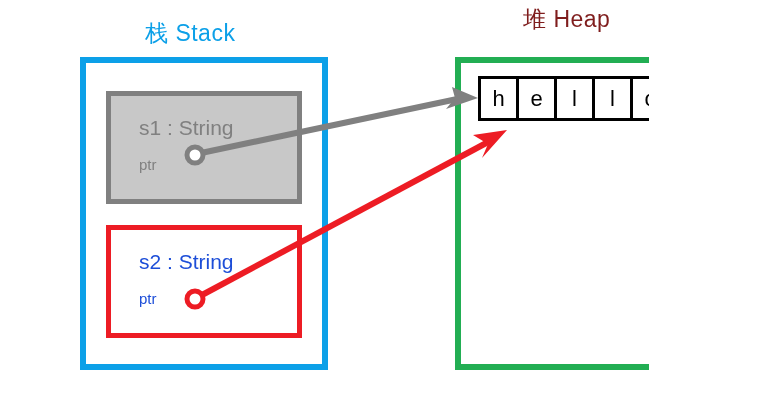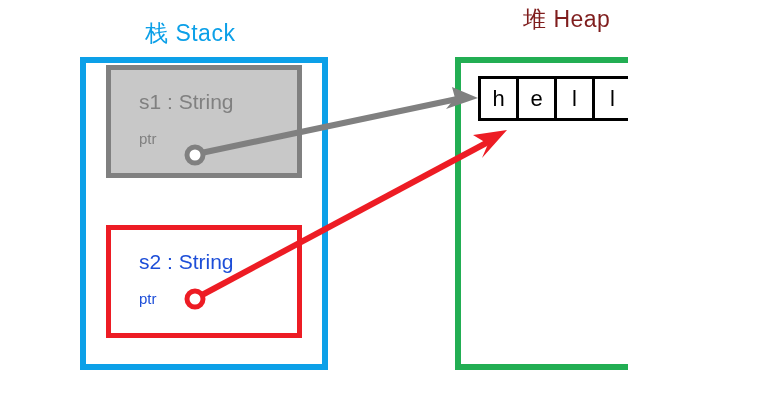--- a/index.html
+++ b/index.html
@@ -7,20 +7,21 @@
     padding: 0;
     background: #ffffff;
   }
   #canvas {
     position: relative;
     width: 628px;
     height: 420px;
     background: #ffffff;
     font-family: "Liberation Sans", "DejaVu Sans", sans-serif;
     overflow: hidden;
+    padding-left: 21px;
   }
 
   
   .section-title {
     position: absolute;
     font-size: 23px;
     font-weight: 400;
     white-space: nowrap;
     letter-spacing: 0.5px;
   }
@@ -134,21 +135,21 @@
 <body>
 
 <div id="canvas">
 
   <div class="section-title" id="stack-title">栈 Stack</div>
 
   <div class="section-title" id="heap-title">堆 Heap</div>
 
   <div class="region-box" id="stack-region">
 
-    <div class="var-frame" id="s1-frame" style="left:20px; top:2px;">
+    <div class="var-frame" id="s1-frame" style="left:20px; top:28px;">
       <div class="var-type">s1 : String</div>
       <div class="var-ptr">ptr</div>
     </div>
 
     <div class="var-frame" id="s2-frame" style="left:20px; top:162px;">
       <div class="var-type">s2 : String</div>
       <div class="var-ptr">ptr</div>
     </div>
   </div>
 

